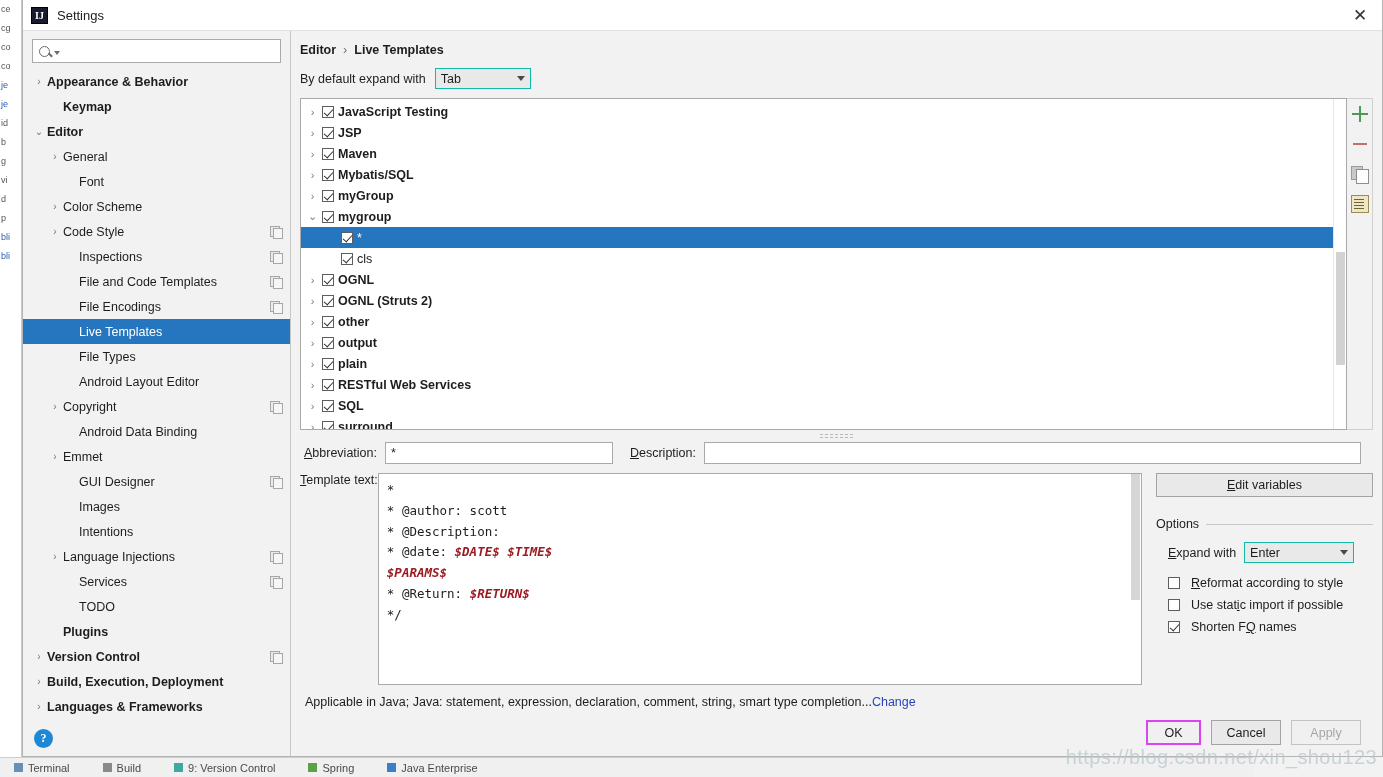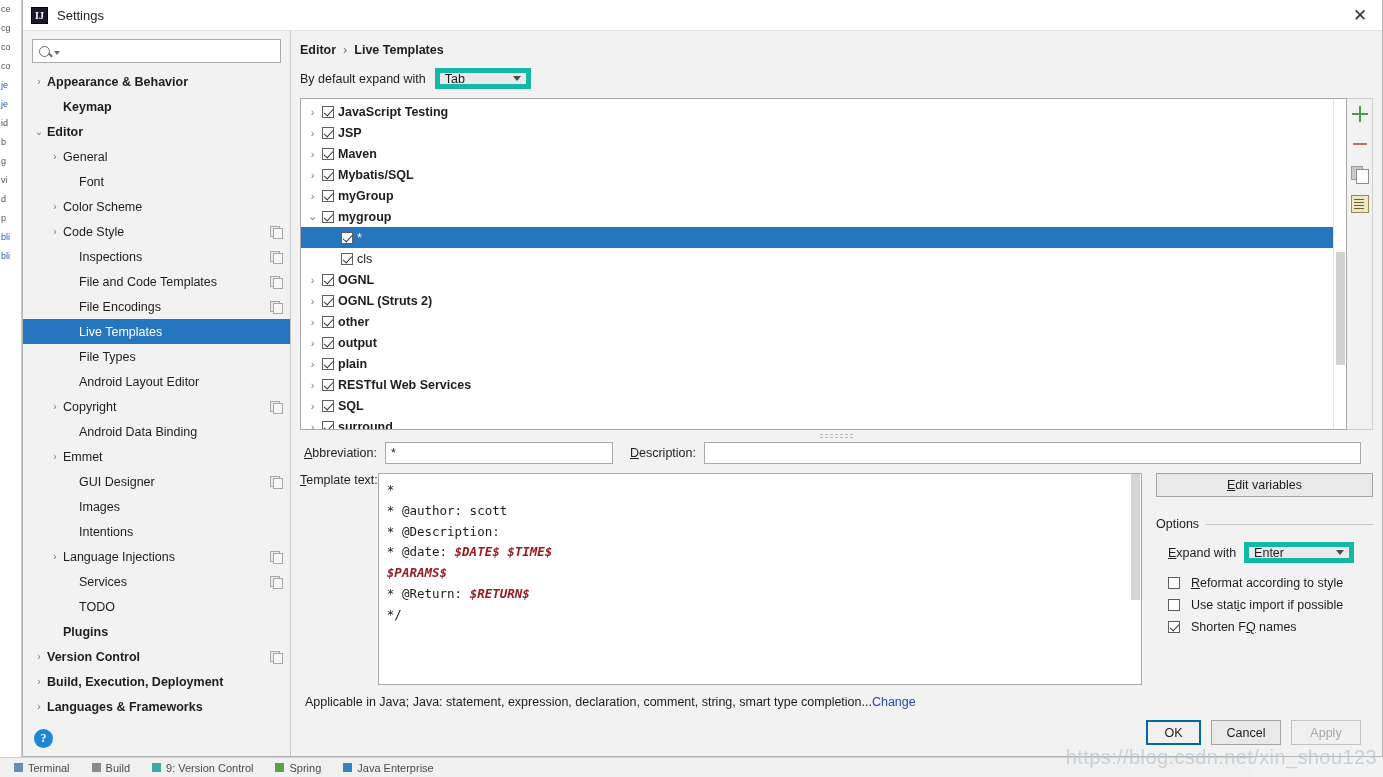--- a/index.html
+++ b/index.html
@@ -20,21 +20,21 @@
     position:absolute; left:0; top:0; width:22px; height:757px;
     background:#ffffff; border-right:1px solid #c9c9c9;
     font-size:9px; color:#555; line-height:19px; overflow:hidden;
     padding-left:1px;
   }
   #ide-bg .left-strip .bg-ln { white-space:nowrap; }
   #ide-bg .left-strip .bg-ln.blue { color:#2a5db0; }
   #ide-bg .statusbar {
     position:absolute; left:0; bottom:0; width:1253px; height:20px;
     background:#f0f0f0; border-top:1px solid #cfcfcf;
-    display:flex; align-items:center; gap:22px; padding-left:14px;
+    display:flex; align-items:center; gap:33px; padding-left:14px;
     font-size:11px; color:#4a4a4a;
   }
   #ide-bg .statusbar .sb-item { display:flex; align-items:center; gap:5px; }
   #ide-bg .statusbar .sq { width:9px; height:9px; display:inline-block; }
 
   
   #dialog {
     position:absolute; left:22px; top:0; width:1361px; height:757px;
     background:#f2f2f2; border:1px solid #b4b4b4; border-top:none;
     display:flex; flex-direction:column;
@@ -125,21 +125,21 @@
     padding:12px 0 0 9px; font-size:12.5px; font-weight:bold; color:#1d1d1d;
     display:flex; align-items:center; gap:7px;
   }
   .breadcrumb .sep { color:#6d6d6d; font-weight:normal; }
 
   .expand-row {
     display:flex; align-items:center; gap:9px; padding:11px 0 9px 9px;
   }
   .expand-row label { font-size:12.5px; }
   .combo {
-    height:21px; min-width:96px; background:#e9e9e9; border:5px solid #14b8a6;
+    height:21px; min-width:96px; background:#e9e9e9; border:1px solid #14b8a6;
     display:flex; align-items:center; padding:0 5px; font-size:12.5px; cursor:pointer;
     position:relative;
   }
   .combo .chev {
     margin-left:auto; width:0; height:0; border-left:4px solid transparent;
     border-right:4px solid transparent; border-top:5px solid #4a4a4a;
   }
   .combo .cval { padding-right:22px; }
 
   .main-area { flex:1; min-height:0; display:flex; flex-direction:column; padding:0 9px; }
@@ -279,21 +279,21 @@
     font-size:12.5px; color:#1d1d1d; padding:10px 0 0 5px; flex:none;
   }
   .applicable a { color:#2a44b8; text-decoration:none; cursor:pointer; }
 
   .footer {
     height:47px; flex:none; display:flex; align-items:center; justify-content:flex-end;
     gap:10px; padding-right:21px; background:#f2f2f2; position:relative;
   }
   .footer .btn { width:55px; height:25px; }
   .footer .btn.default {
-    border:2px solid #0369a1; background:#f0f0f0;
+    border:2px solid #d946ef; background:#f0f0f0;
   }
   .footer .btn.disabled { color:#a6a6a6; background:#f0f0f0; border-color:#c3c3c3; cursor:default; }
   #cancel-btn { width:70px; }
   #apply-btn { width:70px; }
 
   .watermark {
     position:absolute; right:6px; bottom:8px; font-size:20px; color:#b9c8cf;
     opacity:.75; letter-spacing:.4px; pointer-events:none; white-space:nowrap;
     font-family:"Liberation Sans", sans-serif;
     margin-left:16px;

